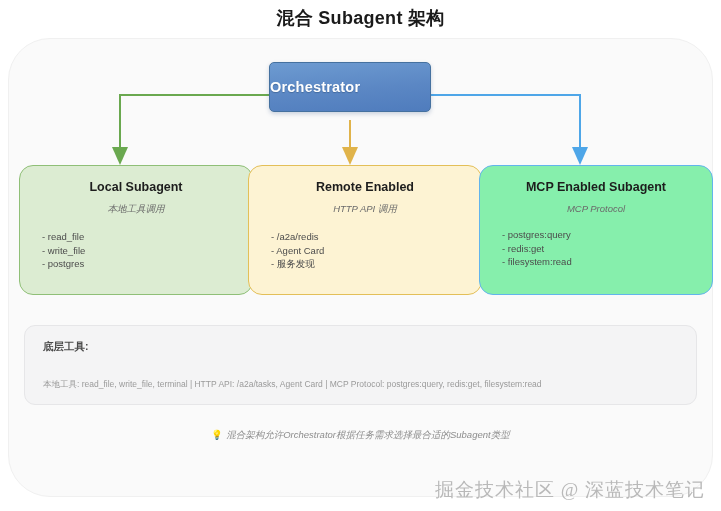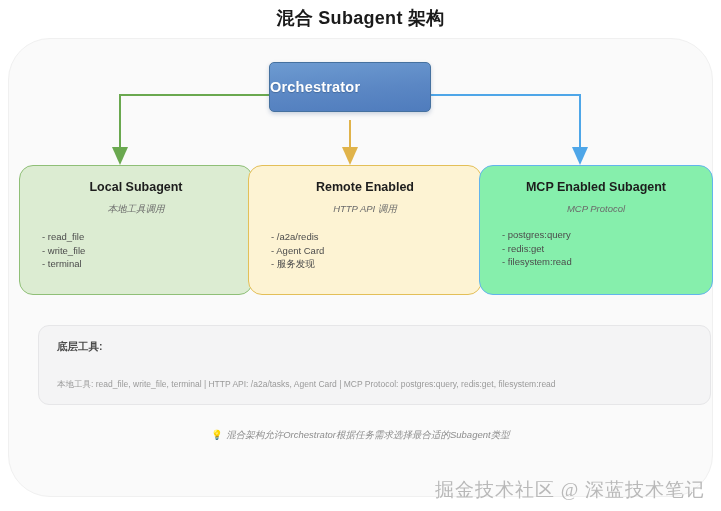--- a/index.html
+++ b/index.html
@@ -67,21 +67,21 @@
   }
   .card-list{
     margin:0;padding:0 0 0 22px;list-style:none;
   }
   .card-list li{
     font-size:9.5px;color:#4c4c4c;line-height:13.5px;white-space:nowrap;
   }
 
   
   .tools{
-    position:absolute;left:38px;top:325px;width:673px;height:80px;
+    position:absolute;left:24px;top:325px;width:673px;height:80px;
     background:#f4f4f5;border:1px solid #e6e6e8;border-radius:11px;
     box-sizing:border-box;padding:14px 18px;
   }
   .tools-title{font-size:10.5px;font-weight:bold;color:#4a4a4a;}
   .tools-detail{
     font-size:8.5px;color:#9a9a9a;margin-top:25px;white-space:nowrap;
   }
 
   
   .note{
@@ -129,21 +129,21 @@
   <div class="orchestrator">
     <span class="orchestrator-label">Orchestrator</span>
   </div>
 
   <div class="card local">
     <div class="card-title">Local Subagent</div>
     <div class="card-sub">本地工具调用</div>
     <ul class="card-list">
       <li>- read_file</li>
       <li>- write_file</li>
-      <li>- terminal</li>
+      <li>- postgres</li>
     </ul>
   </div>
 
   <div class="card remote">
     <div class="card-title">Remote Enabled</div>
     <div class="card-sub">HTTP API 调用</div>
     <ul class="card-list">
       <li>- /a2a/redis</li>
       <li>- Agent Card</li>
       <li>- 服务发现</li>

